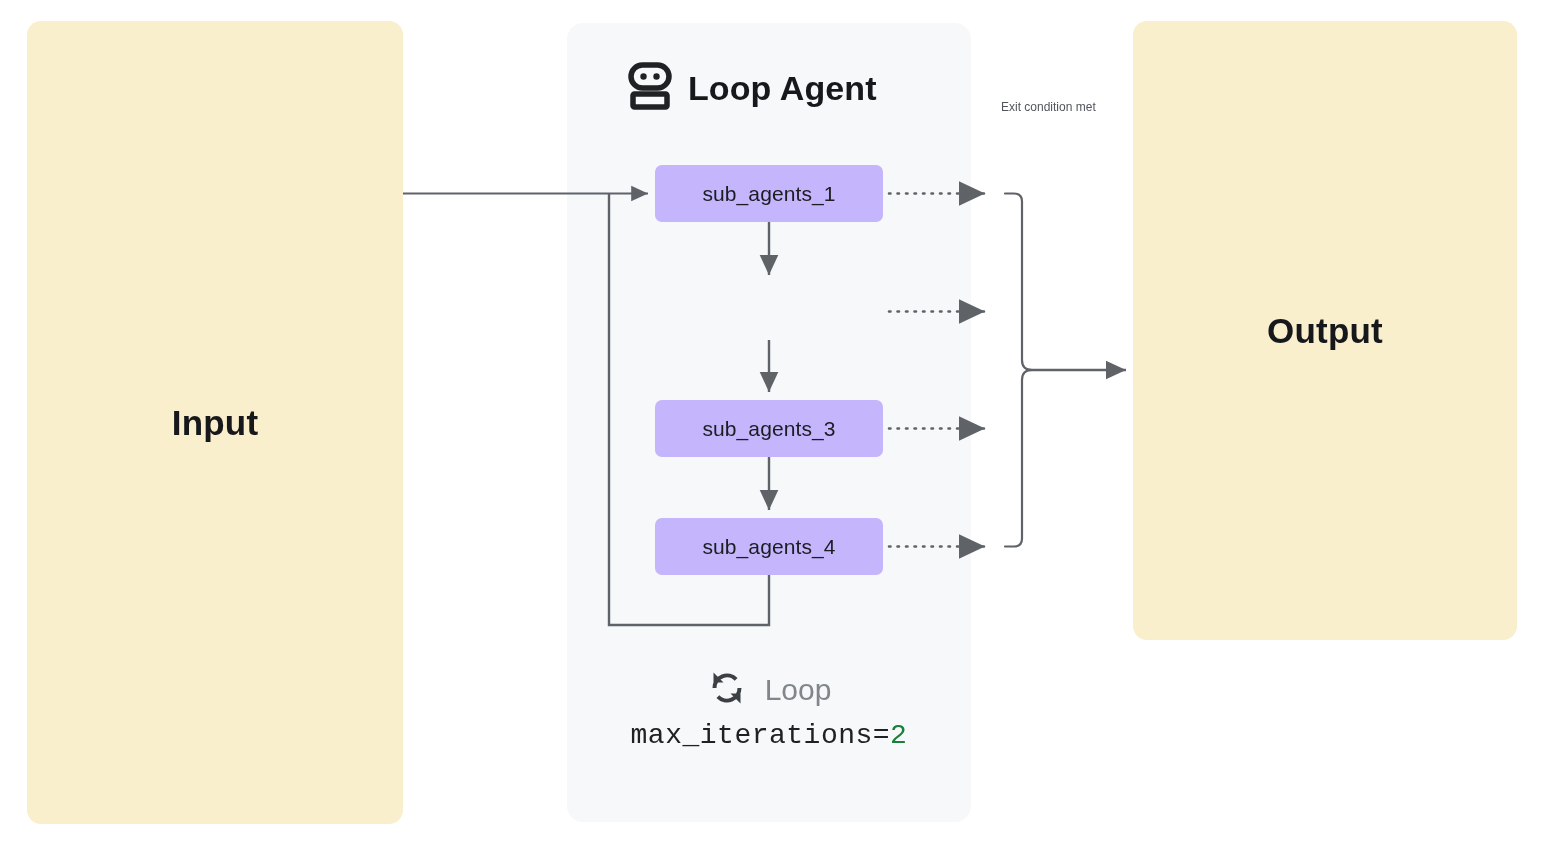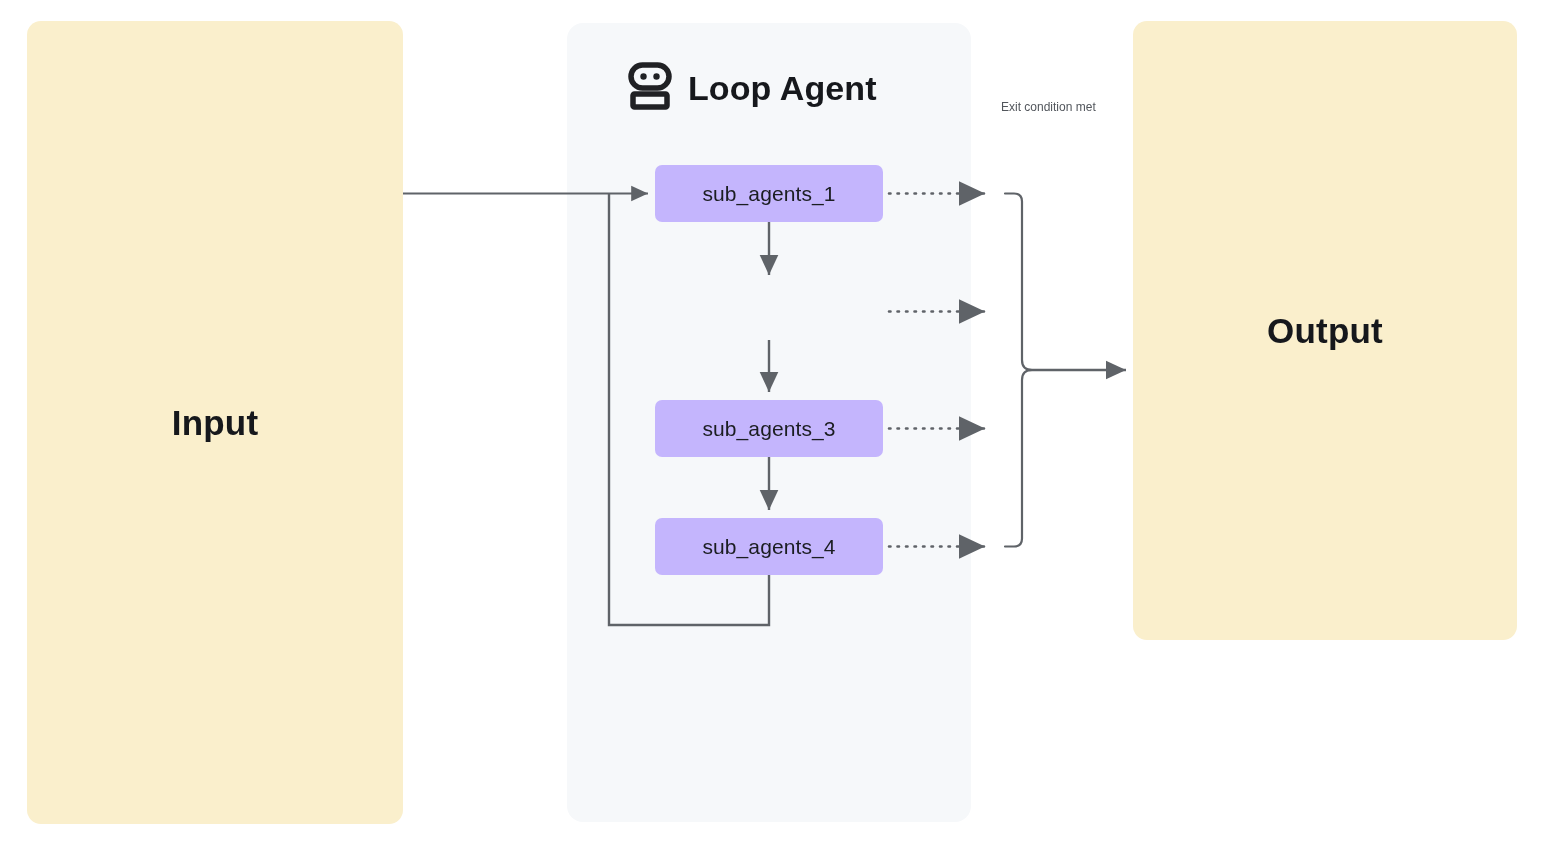--- a/index.html
+++ b/index.html
@@ -153,14 +153,28 @@
     <path d="M889,546.5 L985,546.5" fill="none" stroke="#5f6368" stroke-width="2.6" stroke-dasharray="1.5 7" stroke-linecap="round" marker-end="url(#arrow-dot)"></path>
 
     <path d="M1005,193.5 L1014,193.5 Q1022,193.5 1022,201.5 L1022,360 Q1022,370 1032,370
              Q1022,370 1022,380 L1022,538.5 Q1022,546.5 1014,546.5 L1005,546.5" fill="none" stroke="#5f6368" stroke-width="2.2" stroke-linecap="round"></path>
 
     <path d="M1026,370 L1126,370" fill="none" stroke="#5f6368" stroke-width="2.4" marker-end="url(#arrow)"></path>
   </svg>
 
   <div id="exit-label">Exit condition met</div>
 
+  <div id="loop-footer">
+    <div id="loop-footer-row">
+      <span>
+        <svg width="40" height="40" viewBox="0 0 40 40" aria-hidden="true">
+          <path d="M7.5,20 a12.5,12.5 0 0 1 21.6,-8.6" fill="none" stroke="#3c4043" stroke-width="4" stroke-linecap="butt"></path>
+          <path d="M32.5,20 a12.5,12.5 0 0 1 -21.6,8.6" fill="none" stroke="#3c4043" stroke-width="4" stroke-linecap="butt"></path>
+          <path d="M6.5,4.5 L6.5,14.5 L16.5,14.5 z" fill="#3c4043"></path>
+          <path d="M33.5,35.5 L33.5,25.5 L23.5,25.5 z" fill="#3c4043"></path>
+        </svg>
+      </span>
+      <span class="loop-word">Loop</span>
+    </div>
+    <div id="max-iter"><span>max_iterations=</span><span class="num">2</span></div>
+  </div>
 
 </div>
 
 </body></html>

